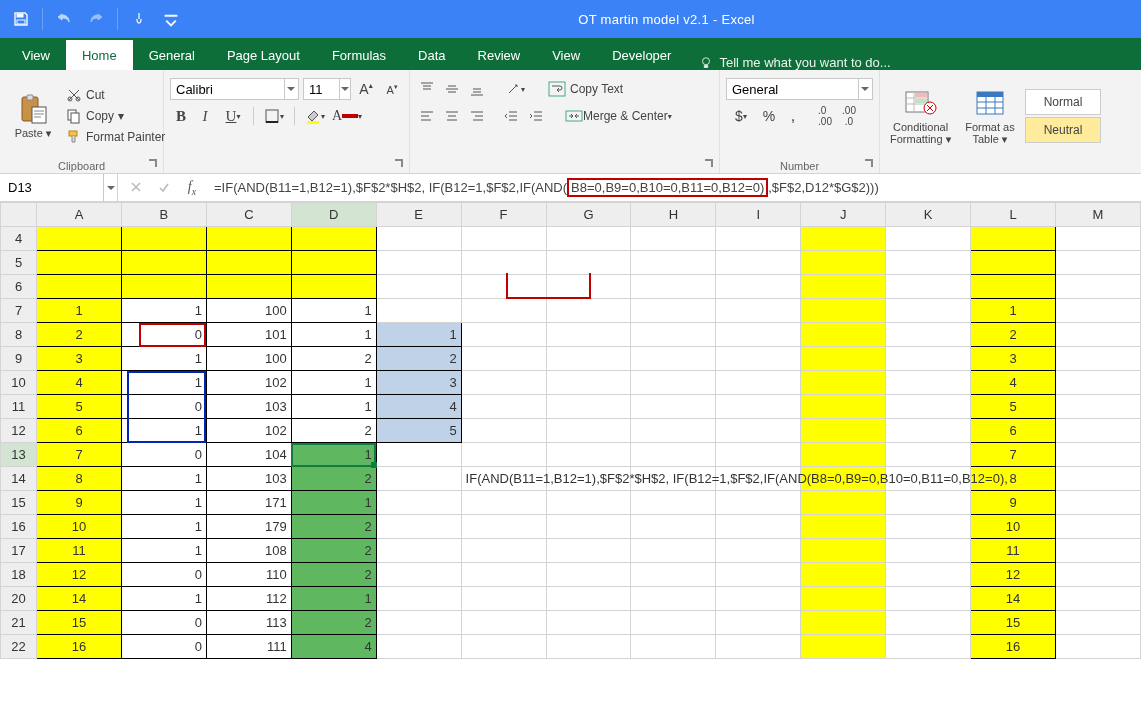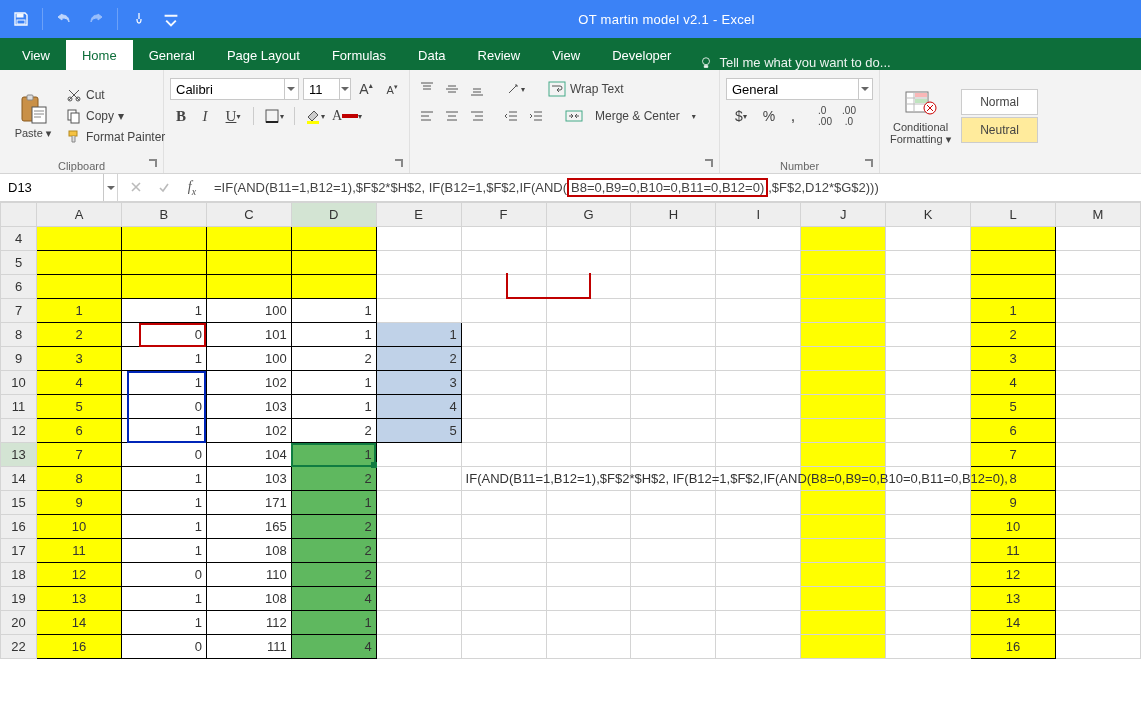--- a/index.html
+++ b/index.html
@@ -286,21 +286,21 @@
               <path d="M4 12 12 4M10 4h2v2" stroke="#555" fill="none"></path>
             </svg>
             <span style="font-size:8px">▾</span>
           </div>
         <div style="width:12px"></div>
         <div class="row" style="display:flex;align-items:center;gap:4px">
           <svg width="18" height="16">
               <rect x="1" y="1" width="16" height="14" fill="none" stroke="#4a8"></rect>
               <path d="M4 5h8a2 2 0 110 4H9l2-2M9 9l2 2" stroke="#555" fill="none"></path>
             </svg>
-          <span>Wrap Text</span>
+          <span>Copy Text</span>
         </div>
       </div>
       <div style="display:flex; gap:3px; align-items:center">
         <div class="icnbtn">
             <svg width="16" height="16">
               <path d="M2 4h12M2 8h8M2 12h10" stroke="#555"></path>
             </svg>
           </div>
         <div class="icnbtn">
             <svg width="16" height="16">
@@ -317,21 +317,21 @@
             <svg width="16" height="16">
               <path d="M6 4h8M6 8h8M6 12h8M4 6 2 8l2 2" stroke="#555" fill="none"></path>
             </svg>
           </div>
         <div class="icnbtn">
             <svg width="16" height="16">
               <path d="M6 4h8M6 8h8M6 12h8M2 6l2 2-2 2" stroke="#555" fill="none"></path>
             </svg>
           </div>
         <div style="width:12px"></div>
-        <div class="row" style="display:flex;align-items:center;gap:12px">
+        <div class="row" style="display:flex;align-items:center;gap:0">
           <svg width="18" height="16">
               <rect x="1" y="3" width="16" height="10" fill="none" stroke="#4a8"></rect>
               <path d="M4 8h4M10 8h4M6 6l2 2-2 2M12 6l-2 2 2 2" stroke="#555" fill="none"></path>
             </svg>
           <span>Merge &amp; Center</span> 
             <span style="font-size:8px">▾</span>
         </div>
       </div>
     </div>
     <div class="launcher">
@@ -387,20 +387,31 @@
               <rect x="2" y="4" width="22" height="20" fill="#fff" stroke="#777"></rect>
               <path d="M2 10h22M2 16h22M10 4v20" stroke="#bbb"></path>
               <rect x="11" y="5" width="12" height="4" fill="#f9b7b7"></rect>
               <rect x="11" y="11" width="12" height="4" fill="#bfe4bf"></rect>
               <circle cx="26" cy="20" r="6" fill="#fff" stroke="#c00"></circle>
               <path d="M23 17l6 6M29 17l-6 6" stroke="#c00"></path>
             </svg>
         </div>
         <div class="lbl"><span style="white-space:pre">Conditional
 Formatting</span> ▾</div>
+      </div>
+      <div class="btncol">
+        <div class="icn">
+          <svg width="34" height="30" viewBox="0 0 34 30">
+              <rect x="4" y="4" width="26" height="22" fill="#fff" stroke="#3a7bbf"></rect>
+              <rect x="4" y="4" width="26" height="5" fill="#3a7bbf"></rect>
+              <path d="M4 14h26M4 20h26M13 9v17M22 9v17" stroke="#3a7bbf"></path>
+            </svg>
+        </div>
+        <div class="lbl"><span style="white-space:pre">Format as
+Table</span> ▾</div>
       </div>
       <div class="styles-list">
         <div class="style-pill style-normal">Normal</div>
         <div class="style-pill style-neutral">Neutral</div>
       </div>
     </div>
     <div class="label">&nbsp;</div>
   </div>
 
 </div>
@@ -664,21 +675,21 @@
           <td class=""></td>
           <td class="yellow"></td>
           <td class=""></td>
           <td class="yellow" style="border-width: 1px; border-style: solid; border-color: rgb(0, 0, 0);">9</td>
           <td class=""></td>
         </tr>
         <tr>
           <td class="rowhdr">16</td>
           <td class="yellow" style="border-width: 1px; border-style: solid; border-color: rgb(0, 0, 0);">10</td>
           <td class="t-right" style="border-width: 1px; border-style: solid; border-color: rgb(0, 0, 0);">1</td>
-          <td class="t-right" style="border-width: 1px; border-style: solid; border-color: rgb(0, 0, 0);">165</td>
+          <td class="t-right" style="border-width: 1px; border-style: solid; border-color: rgb(0, 0, 0);">179</td>
           <td class="green t-right" style="border-width: 1px; border-style: solid; border-color: rgb(0, 0, 0);">2</td>
           <td class="t-right"></td>
           <td class=""></td>
           <td class=""></td>
           <td class=""></td>
           <td class=""></td>
           <td class="yellow"></td>
           <td class=""></td>
           <td class="yellow" style="border-width: 1px; border-style: solid; border-color: rgb(0, 0, 0);">10</td>
           <td class=""></td>
@@ -709,49 +720,49 @@
           <td class=""></td>
           <td class=""></td>
           <td class=""></td>
           <td class=""></td>
           <td class="yellow"></td>
           <td class=""></td>
           <td class="yellow" style="border-width: 1px; border-style: solid; border-color: rgb(0, 0, 0);">12</td>
           <td class=""></td>
         </tr>
         <tr>
-          <td class="rowhdr">19</td>
-          <td class="yellow" style="border-width: 1px; border-style: solid; border-color: rgb(0, 0, 0);">13</td>
-          <td class="t-right" style="border-width: 1px; border-style: solid; border-color: rgb(0, 0, 0);">1</td>
-          <td class="t-right" style="border-width: 1px; border-style: solid; border-color: rgb(0, 0, 0);">108</td>
-          <td class="green t-right" style="border-width: 1px; border-style: solid; border-color: rgb(0, 0, 0);">4</td>
-          <td class="t-right"></td>
-          <td class=""></td>
-          <td class=""></td>
-          <td class=""></td>
-          <td class=""></td>
-          <td class="yellow"></td>
-          <td class=""></td>
-          <td class="yellow" style="border-width: 1px; border-style: solid; border-color: rgb(0, 0, 0);">13</td>
-          <td class=""></td>
-        </tr>
-        <tr>
           <td class="rowhdr">20</td>
           <td class="yellow" style="border-width: 1px; border-style: solid; border-color: rgb(0, 0, 0);">14</td>
           <td class="t-right" style="border-width: 1px; border-style: solid; border-color: rgb(0, 0, 0);">1</td>
           <td class="t-right" style="border-width: 1px; border-style: solid; border-color: rgb(0, 0, 0);">112</td>
           <td class="green t-right" style="border-width: 1px; border-style: solid; border-color: rgb(0, 0, 0);">1</td>
           <td class="t-right"></td>
           <td class=""></td>
           <td class=""></td>
           <td class=""></td>
           <td class=""></td>
           <td class="yellow"></td>
           <td class=""></td>
           <td class="yellow" style="border-width: 1px; border-style: solid; border-color: rgb(0, 0, 0);">14</td>
+          <td class=""></td>
+        </tr>
+        <tr>
+          <td class="rowhdr">21</td>
+          <td class="yellow" style="border-width: 1px; border-style: solid; border-color: rgb(0, 0, 0);">15</td>
+          <td class="t-right" style="border-width: 1px; border-style: solid; border-color: rgb(0, 0, 0);">0</td>
+          <td class="t-right" style="border-width: 1px; border-style: solid; border-color: rgb(0, 0, 0);">113</td>
+          <td class="green t-right" style="border-width: 1px; border-style: solid; border-color: rgb(0, 0, 0);">2</td>
+          <td class="t-right"></td>
+          <td class=""></td>
+          <td class=""></td>
+          <td class=""></td>
+          <td class=""></td>
+          <td class="yellow"></td>
+          <td class=""></td>
+          <td class="yellow" style="border-width: 1px; border-style: solid; border-color: rgb(0, 0, 0);">15</td>
           <td class=""></td>
         </tr>
         <tr>
           <td class="rowhdr">22</td>
           <td class="yellow" style="border-width: 1px; border-style: solid; border-color: rgb(0, 0, 0);">16</td>
           <td class="t-right" style="border-width: 1px; border-style: solid; border-color: rgb(0, 0, 0);">0</td>
           <td class="t-right" style="border-width: 1px; border-style: solid; border-color: rgb(0, 0, 0);">111</td>
           <td class="green t-right" style="border-width: 1px; border-style: solid; border-color: rgb(0, 0, 0);">4</td>
           <td class="t-right"></td>
           <td class=""></td>

